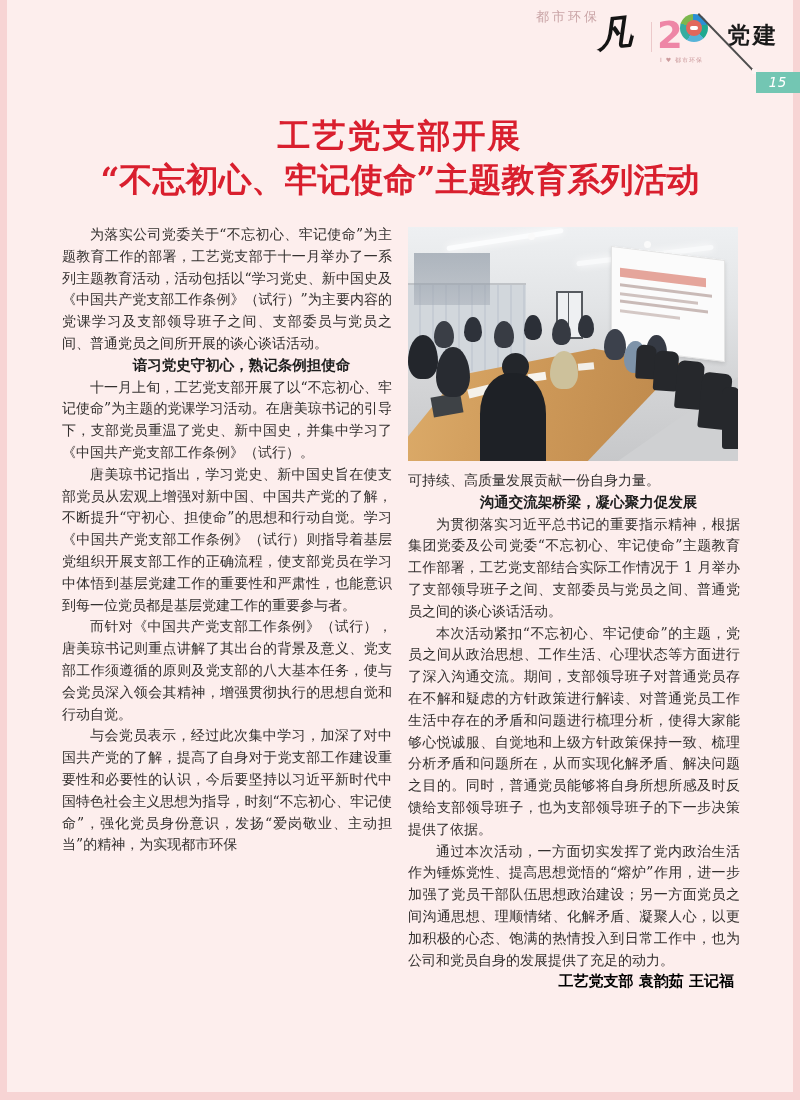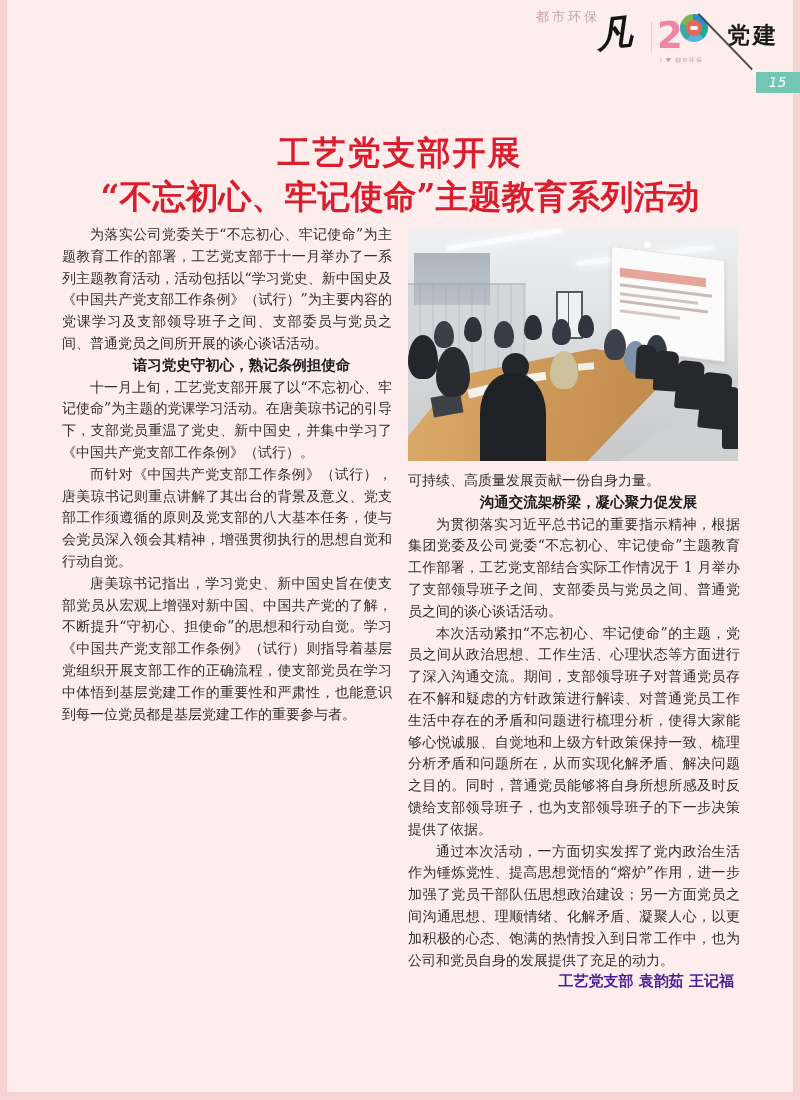--- a/index.html
+++ b/index.html
@@ -36,33 +36,33 @@
   .diag-line{position:absolute;left:699px;top:13px;width:83px;height:1.6px;background:#4d4d4d;
     transform:rotate(46deg);transform-origin:0 0;}
   .diag-dot{position:absolute;left:752px;top:69px;width:5px;height:5px;background:#fdf4f3;}
   .page-tab{position:absolute;left:756px;top:72px;width:44px;height:21px;background:#73c6b3;
     color:#ffffff;font-family:"DejaVu Sans Mono","Liberation Mono",monospace;
     font-size:14px;font-style:italic;line-height:21px;text-align:center;letter-spacing:1px;}
 
   
   .headline{position:absolute;left:40px;top:114px;width:720px;text-align:center;
     color:#d91f2e;font-weight:bold;font-family:"DejaVu Serif","Liberation Serif",serif;}
-  .headline .l1{font-size:33px;line-height:44px;letter-spacing:2px;margin-top:17px;}
+  .headline .l1{font-size:33px;line-height:44px;letter-spacing:2px;}
   .headline .l2{font-size:33px;line-height:44px;letter-spacing:0px;}
 
   
   .col{position:absolute;font-size:14px;line-height:21.8px;color:#33302f;
     text-align:justify;}
   .col p{margin:0;text-indent:2em;}
   .col p.no-indent{text-indent:0;font-family:Liberation Serif, serif;}
   .col-left{left:62px;top:224px;width:330px;}
   .col-right{left:408px;top:227px;width:332px;}
   .subhead{margin:2px 0;text-align:center;font-weight:bold;font-size:14.5px;color:#1c1c1c;
     font-family:"DejaVu Sans","Liberation Sans",sans-serif;text-indent:0;}
-  .byline{margin-top:10px;text-align:right;font-weight:bold;font-size:15px;color:#4c1d95;
+  .byline{margin-top:10px;text-align:right;font-weight:bold;font-size:15px;color:#000000;
     font-family:"DejaVu Sans","Liberation Sans",sans-serif;padding-right:6px;}
 
   
   .photo{position:relative;width:330px;height:234px;margin:0 0 9px 0;overflow:hidden;
     background:linear-gradient(180deg,#eef0f2 0%,#e2e4e6 34%,#d5d6d8 62%,#c7c8ca 100%);}
   .photo *{position:absolute;}
   .ph-light1{left:38px;top:10px;width:118px;height:5px;background:#fbfcfd;border-radius:3px;
     transform:rotate(-9deg);box-shadow:0 0 8px #ffffff;}
   .ph-light2{left:168px;top:26px;width:138px;height:5px;background:#f8f9fa;border-radius:3px;
     transform:rotate(-7deg);box-shadow:0 0 8px #ffffff;}
@@ -138,22 +138,23 @@
 
 <div class="headline">
   <div class="l1">工艺党支部开展</div>
   <div class="l2">“不忘初心、牢记使命”主题教育系列活动</div>
 </div>
 
 <div class="col col-left">
   <p>为落实公司党委关于“不忘初心、牢记使命”为主题教育工作的部署，工艺党支部于十一月举办了一系列主题教育活动，活动包括以“学习党史、新中国史及《中国共产党支部工作条例》（试行）”为主要内容的党课学习及支部领导班子之间、支部委员与党员之间、普通党员之间所开展的谈心谈话活动。</p>
   <p class="subhead">谙习党史守初心，熟记条例担使命</p>
   <p>十一月上旬，工艺党支部开展了以“不忘初心、牢记使命”为主题的党课学习活动。在唐美琼书记的引导下，支部党员重温了党史、新中国史，并集中学习了《中国共产党支部工作条例》（试行）。</p>
+  <p>唐美琼书记指出，学习党史、新中国史旨在使支部党员从宏观上增强对新中国、中国共产党的了解，不断提升“守初心、担使命”的思想和行动自觉。学习《中国共产党支部工作条例》（试行）则指导着基层党组织开展支部工作的正确流程，使支部党员在学习中体悟到基层党建工作的重要性和严肃性，也能意识到每一位党员都是基层党建工作的重要参与者。</p>
   <p>而针对《中国共产党支部工作条例》（试行），唐美琼书记则重点讲解了其出台的背景及意义、党支部工作须遵循的原则及党支部的八大基本任务，使与会党员深入领会其精神，增强贯彻执行的思想自觉和行动自觉。</p>
-  <p>唐美琼书记指出，学习党史、新中国史旨在使支部党员从宏观上增强对新中国、中国共产党的了解，不断提升“守初心、担使命”的思想和行动自觉。学习《中国共产党支部工作条例》（试行）则指导着基层党组织开展支部工作的正确流程，使支部党员在学习中体悟到基层党建工作的重要性和严肃性，也能意识到每一位党员都是基层党建工作的重要参与者。</p>
+  <p>与会党员表示，经过此次集中学习，加深了对中国共产党的了解，提高了自身对于党支部工作建设重要性和必要性的认识，今后要坚持以习近平新时代中国特色社会主义思想为指导，时刻“不忘初心、牢记使命”，强化党员身份意识，发扬“爱岗敬业、主动担当”的精神，为实现都市环保</p>
 </div>
 
 <div class="col col-right">
   <div class="photo">
     <div class="ph-light1"></div>
     <div class="ph-light2"></div>
     <div class="ph-spot1"></div>
     <div class="ph-spot2"></div>
     <div class="ph-window"></div>
     <div class="ph-window-view"></div>

